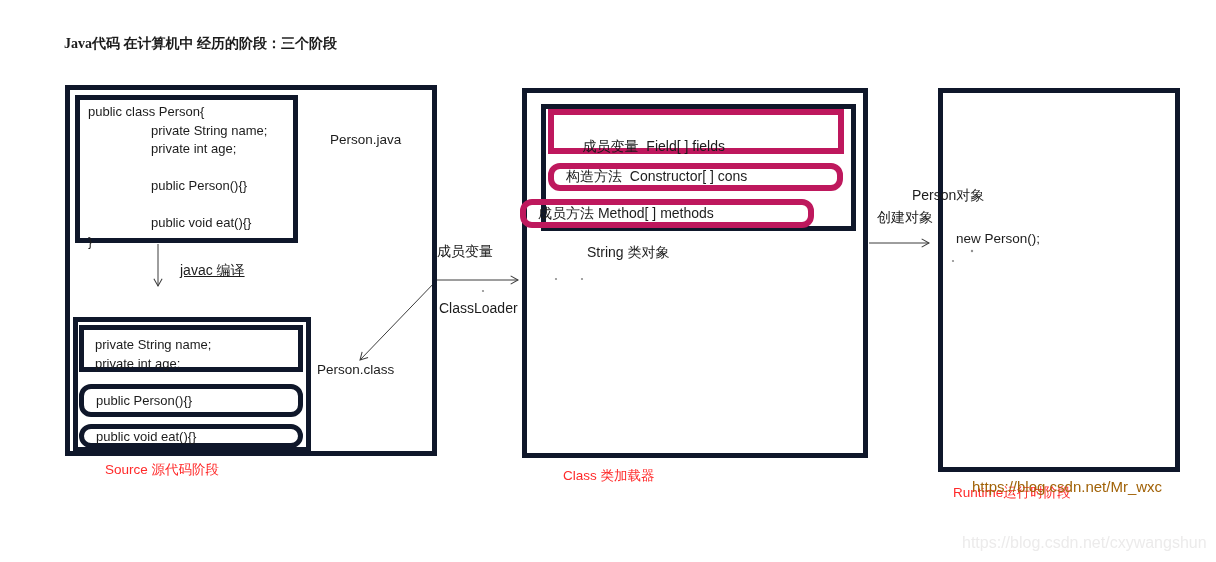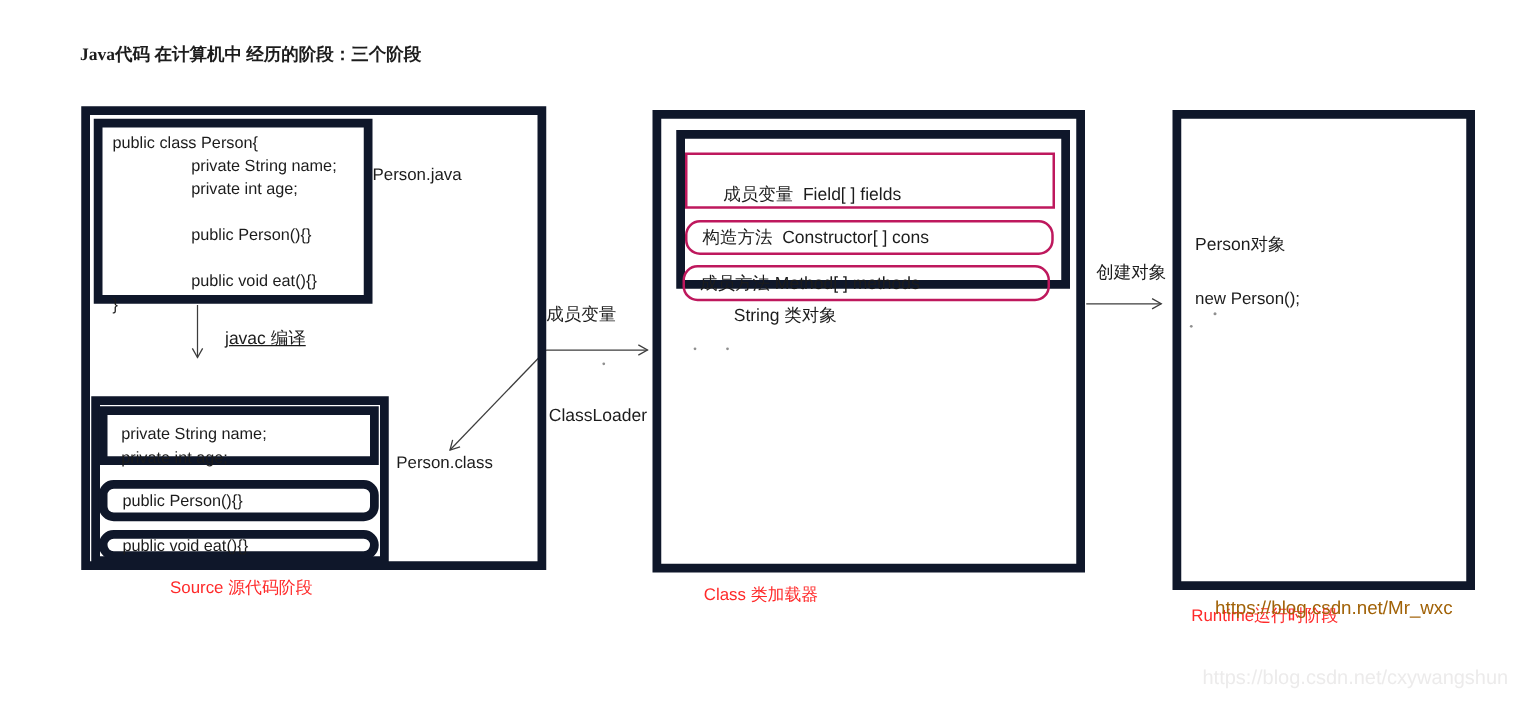--- a/index.html
+++ b/index.html
@@ -1,29 +1,29 @@
 <!DOCTYPE html>
 <html><head>
 <meta charset="utf-8">
 <style>
   * { margin:0; padding:0; box-sizing:border-box; }
   html,body { background:#ffffff; }
   #canvas {
     position:relative; width:1216px; height:562px; background:#ffffff;
     font-family:"Liberation Sans","DejaVu Sans",sans-serif; color:#1c1c1c; overflow:hidden;
   }
-  .box { position:absolute; border:7px solid #0f172a; background:transparent; }
+  .box { position:absolute; border:5px solid #0f172a; background:transparent; }
   .lbl { position:absolute; white-space:pre; font-size:14px; }
   .code { position:absolute; font-family:"Liberation Sans","DejaVu Sans",sans-serif;
           font-size:13px; line-height:18.5px; white-space:pre; -moz-tab-size:17; tab-size:17; tab-size:63px; }
   .title { font-weight:bold; font-size:14px; }
   .red { color:#ff2a2a; font-size:13.5px; }
   .wm { position:absolute; color:#a16207; }
   svg.overlay { position:absolute; left:0; top:0; pointer-events:none; }
-  .mrow { position:absolute; border:2px solid #be185d; font-size:14px; white-space:pre;margin-top:13px; }
+  .mrow { position:absolute; border:6px solid #be185d; font-size:14px; white-space:pre; }
   .mrow-center { display:flex; align-items:center; padding-left:12px;border-radius:12px; }
 </style>
 </head>
 <body>
 
 <div id="canvas">
 
   <div class="lbl title" style="left:64px; top:35px;font-family:Liberation Serif, serif;">Java代码 在计算机中 经历的阶段：三个阶段</div>
 
   <svg class="overlay" width="1216" height="562" viewBox="0 0 1216 562">
@@ -51,71 +51,71 @@
     <pre class="code" style="left:8px; top:3px;">public class Person{
 	private String name;
 	private int age;
 
 	public Person(){}
 
 	public void eat(){}
 }</pre>
   </div>
 
-  <div class="lbl" style="left:298px; top:132px; font-size:13.5px;">Person.java</div>
+  <div class="lbl" style="left:330px; top:132px; font-size:13.5px;">Person.java</div>
 
   <div class="lbl" style="left:180px; top:262px;text-decoration:underline;">javac 编译</div>
 
   <div class="box" style="left:73px; top:317px; width:238px; height:135px;"></div>
 
   <div class="box" style="left:79px; top:325px; width:224px; height:47px;">
     <pre class="code" style="left:11px; top:5px; line-height:19px;">private String name;
 private int age;</pre>
   </div>
 
   <div class="box mrow-center" style="left:79px; top:384px; width:224px; height:33px; font-size:13px; white-space:pre;">
     <span>public Person(){}</span>
   </div>
 
   <div class="box mrow-center" style="left:79px; top:424px; width:224px; height:24px; font-size:13px; white-space:pre;">
     <span>public void eat(){}</span>
   </div>
 
   <div class="lbl" style="left:317px; top:362px; font-size:13.5px;">Person.class</div>
 
-  <div class="lbl red" style="left:105px; top:461px;margin-left:31px;">Source 源代码阶段</div>
+  <div class="lbl red" style="left:105px; top:461px;">Source 源代码阶段</div>
 
   <div class="lbl" style="left:437px; top:243px;">成员变量</div>
-  <div class="lbl" style="left:439px; top:300px;margin-top:24px;">ClassLoader</div>
+  <div class="lbl" style="left:439px; top:300px;">ClassLoader</div>
 
   <div class="box" style="left:522px; top:88px; width:346px; height:370px;"></div>
 
   <div class="box" style="left:541px; top:104px; width:315px; height:127px;"></div>
 
   <div class="mrow" style="left:548px; top:109px; width:296px; height:45px; padding:7px 0 0 13px;">
     <span>成员变量  Field[ ] fields</span>
   </div>
 
   <div class="mrow mrow-center" style="left:548px; top:163px; width:295px; height:28px;">
     <span>构造方法  Constructor[ ] cons</span>
   </div>
 
-  <div class="mrow mrow-center" style="left:546px; top:199px; width:294px; height:29px;">
+  <div class="mrow mrow-center" style="left:520px; top:199px; width:294px; height:29px;">
     <span>成员方法 Method[ ] methods</span>
   </div>
 
   <div class="lbl" style="left:587px; top:244px;">String 类对象</div>
 
   <div class="lbl red" style="left:563px; top:467px;">Class 类加载器</div>
 
   <div class="lbl" style="left:877px; top:209px;">创建对象</div>
 
   <div class="box" style="left:938px; top:88px; width:242px; height:384px;"></div>
 
-  <div class="lbl" style="left:956px; top:187px;">Person对象</div>
+  <div class="lbl" style="left:912px; top:187px;">Person对象</div>
 
   <div class="lbl" style="left:956px; top:231px; font-size:13.5px;">new Person();</div>
 
   <div class="lbl red" style="left:953px; top:484px;">Runtime运行时阶段</div>
 
   <div class="wm" style="left:972px; top:478px; font-size:15px; white-space:pre;">https://blog.csdn.net/Mr_wxc</div>
 
   <div class="wm" style="left:962px; top:534px; font-size:16px; color:#ecebeb; white-space:pre;">https://blog.csdn.net/cxywangshun</div>
 
 </div>

